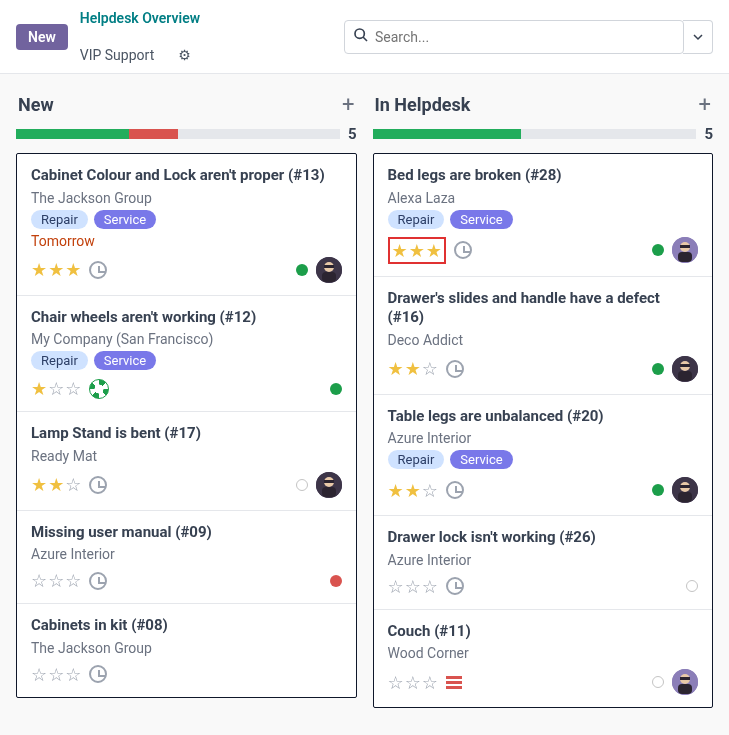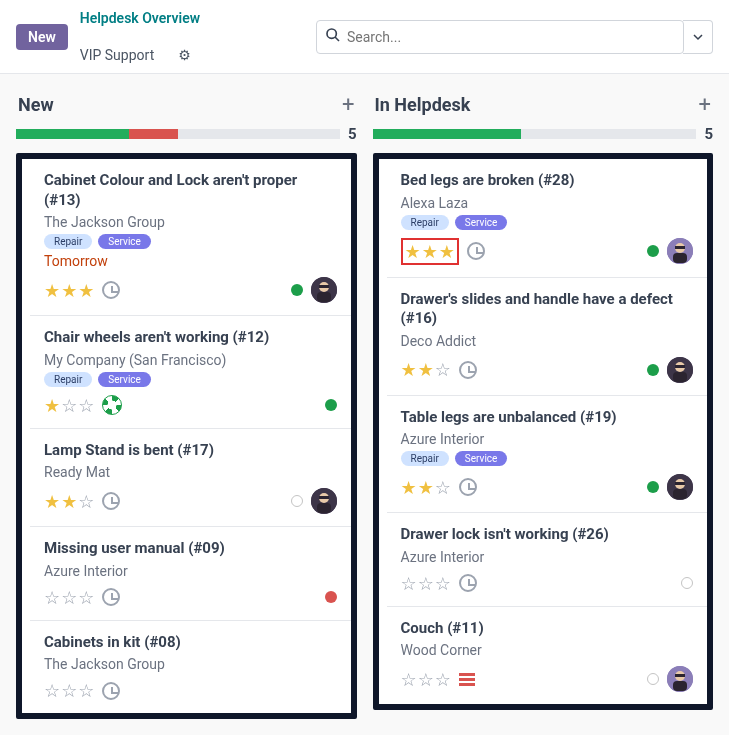--- a/index.html
+++ b/index.html
@@ -3,41 +3,41 @@
 <meta charset="utf-8">
 <style>
   * { box-sizing: border-box; margin: 0; padding: 0; font-family: -apple-system, BlinkMacSystemFont, "Segoe UI", Roboto, sans-serif; }
   body { background: #f9f9f9; width: 729px; height: 735px; overflow: hidden; color: #374151; }
   .top-bar { display: flex; align-items: center; padding: 10px 16px; background: #fff; border-bottom: 1px solid #e5e7eb; }
   .new-btn { background: #71639e; color: #fff; font-weight: 600; font-size: 14px; padding: 5px 12px; border-radius: 4px; cursor: pointer; margin-right: 12px; }
   .breadcrumb { display: flex; flex-direction: column; }
   .bc-top { color: #017e84; font-weight: 600; font-size: 14px; cursor: pointer; }
   .bc-bottom { color: #4b5563; font-size: 14px; display: flex; align-items: center; gap: 24px; margin-top: 21px; }
   .gear-icon { color: #4b5563; font-size: 14px; cursor: pointer; }
-  .search-wrap { margin-left: auto; display: flex; align-items: center; border: 1px solid #d1d5db; border-radius: 4px; height: 34px; width: 368px; padding: 0 8px; }
+  .search-wrap { margin-left: auto; display: flex; align-items: center; border: 1px solid #d1d5db; border-radius: 4px; height: 34px; width: 340px; padding: 0 8px; }
   .search-icon { color: #6b7280; font-size: 16px; margin-right: 6px; }
   .search-input { border: none; outline: none; flex: 1; font-size: 14px; color: #374151; }
   .dd-btn { border: 1px solid #d1d5db; border-left: none; border-radius: 0 4px 4px 0; height: 34px; width: 30px; display: flex; align-items: center; justify-content: center; cursor: pointer; margin-left: -1px; }
   .board { display: flex; gap: 16px; padding: 12px 16px; }
   .column { flex: 1; min-width: 0; }
   .col-header { display: flex; align-items: center; font-weight: 700; font-size: 18px; color: #374151; padding: 6px 2px 8px 2px; }
   .plus { margin-left: auto; color: #6b7280; cursor: pointer; font-size: 22px; font-weight: 400; }
   .bar-row { display: flex; align-items: center; gap: 8px; margin-bottom: 10px; }
   .bar { height: 10px; flex: 1; background: #e5e7eb; display: flex; overflow: hidden; }
   .seg { height: 100%; }
   .seg-green { background: #22ad5c; }
   .seg-red { background: #d9534f; }
   .count { font-weight: 700; font-size: 15px; color: #374151; }
-  .cards { background: #fff; border: 6px solid #0f172a; border-radius: 2px; padding-left: 8px; }
+  .cards { background: #fff; border: 1px solid #0f172a; border-radius: 2px; }
   .card { padding: 12px 14px; border-bottom: 1px solid #e5e7eb; }
   .card:last-child { border-bottom: none; }
   .card-title { font-weight: 700; font-size: 15px; color: #374151; margin-bottom: 4px; line-height: 1.3; cursor: pointer; }
   .card-sub { color: #6b7280; font-size: 14px; margin-bottom: 4px; }
   .tags { display: flex; gap: 6px; margin: 4px 0; }
-  .tag { padding: 2px 10px; border-radius: 12px; font-size: 10px; font-weight: 400; }
+  .tag { padding: 2px 10px; border-radius: 12px; font-size: 13px; font-weight: 400; }
   .tag-repair { background: #cfe2ff; color: #2c3e66; }
   .tag-service { background: #7978e9; color: #fff; }
   .due { color: #c2410c; font-size: 14px; margin-top: 4px; }
   .card-footer { display: flex; align-items: center; margin-top: 8px; }
   .stars { display: flex; gap: 1px; }
   .star { font-size: 18px; cursor: pointer; }
   .star.f { color: #f0c040; }
   .star.e { color: #9ca3af; }
   .clock-icon { color: #6b7280; font-size: 16px; margin-left: 8px; display:inline-flex; width:18px; height:18px; border:2px solid #9ca3af; border-radius:50%; position:relative; }
   .clock-icon::after { content:""; position:absolute; width:5px; height:5px; border-left:2px solid #9ca3af; border-bottom:2px solid #9ca3af; top:3px; left:7px; }
@@ -262,21 +262,21 @@
                   <rect width="26" height="26" fill="#3d3548"></rect>
                   <circle cx="13" cy="10" r="5" fill="#e8c9a8"></circle>
                   <rect x="6" y="15" width="14" height="10" rx="4" fill="#2b2430"></rect>
                   <rect x="8" y="8" width="10" height="3" fill="#2b2430"></rect>
                 </svg>
               </span>
         </div>
       </div>
     </div>
         <div class="card">
-      <div class="card-title">Table legs are unbalanced (#19)</div>
+      <div class="card-title">Table legs are unbalanced (#20)</div>
       <div class="card-sub">Azure Interior</div>
       <div class="tags">
             <span class="tag tag-repair">Repair</span>
             <span class="tag tag-service">Service</span>
           </div>
 
       <div class="card-footer">
         <div class="stars">
               <span class="star f">★</span>
               <span class="star f">★</span>

